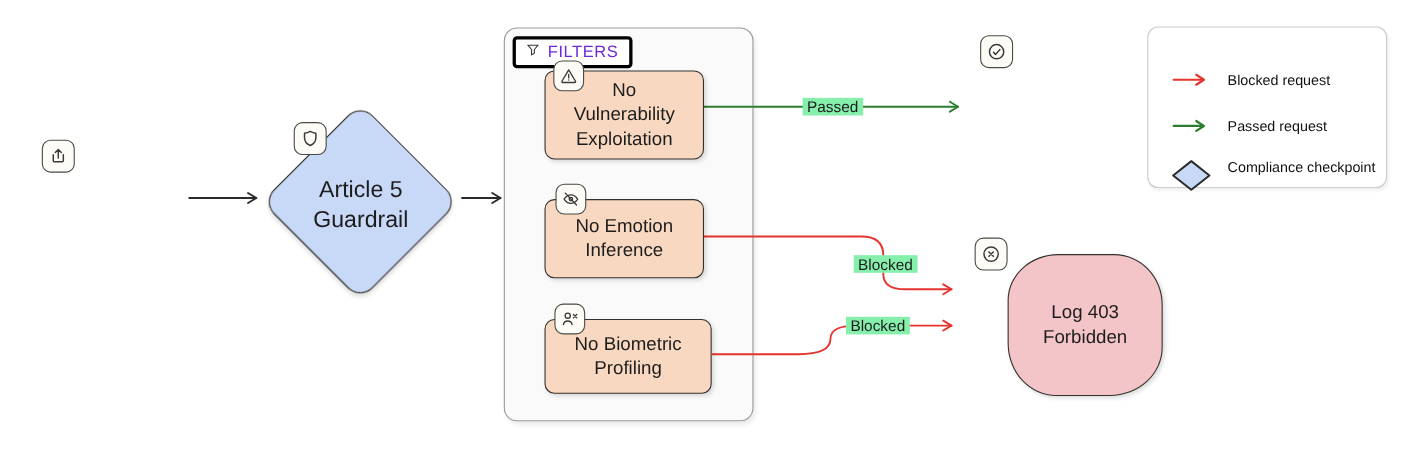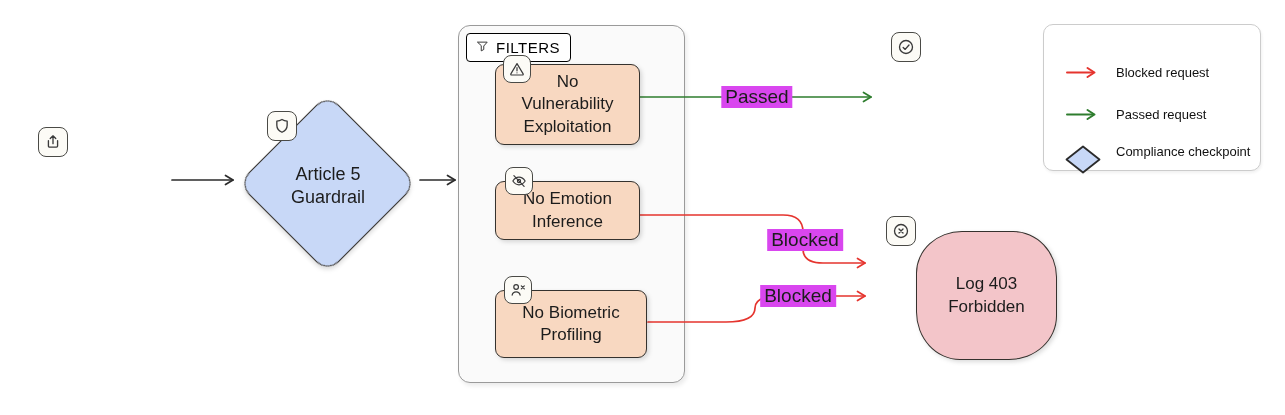--- a/index.html
+++ b/index.html
@@ -25,56 +25,56 @@
   .edge.green{stroke:var(--passed)}
   .mk{fill:none;stroke-width:1.7px;stroke-linecap:round;stroke-linejoin:round}
   .mk.black{stroke:var(--edge)}
   .mk.red{stroke:var(--blocked)}
   .mk.green{stroke:var(--passed)}
 
   .node{position:absolute;z-index:2;display:flex;align-items:center;justify-content:center;
         border:1.5px solid var(--node-border);
         filter:drop-shadow(2px 2.5px 2px rgba(0,0,0,0.14));
         text-align:center;font-size:17px;line-height:1.3;color:var(--ink)}
-  .label-layer{position:absolute;z-index:3;text-align:center;font-size:18px;line-height:1.3;
+  .label-layer{position:absolute;z-index:3;text-align:center;font-size:21px;line-height:1.3;
         display:flex;align-items:center;justify-content:center;pointer-events:none}
 
   .stadium{left:25px;top:146px;width:147px;height:68px;border-radius:34px;background:var(--ingress-fill)}
   .diamond{left:264px;top:120px;width:127px;height:127px;border-radius:16px;
            transform:rotate(45deg);background:var(--checkpoint-fill)}
   .diamond-label{left:282px;top:150px;width:92px;height:72px}
 
   .subgraph{position:absolute;z-index:0;left:458px;top:25px;width:227px;height:358px;
             border:1.3px solid #9a9a9a;border-radius:12px;background:#fafafa;
             box-shadow:2px 3px 4px rgba(0,0,0,0.08)}
   .subgraph-title{position:absolute;z-index:2;left:466px;top:33px;height:29px;
             display:flex;align-items:center;gap:6px;padding:0 10px 0 8px;
-            background:#ffffff;border:1px solid #000000;border-radius:4px;
-            font-size:15px;letter-spacing:.5px;color:#000000}
+            background:#ffffff;border:3px solid #000000;border-radius:4px;
+            font-size:15px;letter-spacing:.5px;color:#6d28d9}
 
   .fbox{background:var(--filter-fill);border-radius:9px}
   .fbox1{left:495px;top:64px;width:145px;height:81px}
-  .fbox2{left:495px;top:181px;width:145px;height:59px}
+  .fbox2{left:495px;top:181px;width:145px;height:72px}
   .fbox3{left:495px;top:290px;width:152px;height:68px}
   .fbox .txt{width:118px}
 
   .blob-engine{left:877px;top:47px;width:146px;height:159px;background:var(--engine-fill);
            border-radius:62px 58px 64px 58px / 58px 62px 58px 64px}
   .blob-log{left:916px;top:231px;width:141px;height:129px;background:var(--log-fill);
            border-radius:46px 44px 48px 44px / 42px 46px 44px 48px}
 
   .badge{position:absolute;z-index:4;display:flex;align-items:center;justify-content:center;
          width:30px;height:30px;background:#fcfbf6;border:1.4px solid #4a4a46;border-radius:8px}
   .badge svg{width:20px;height:20px}
   .badge.small{width:28px;height:28px}
   .badge.small svg{width:18px;height:18px}
   .icon{fill:none;stroke:#3a3a3a;stroke-width:1.6;stroke-linecap:round;stroke-linejoin:round}
 
   .edge-label{position:absolute;z-index:3;transform:translate(-50%,-50%);
-        background:#d946ef;padding:0 4px;font-size:19px;color:var(--ink);white-space:nowrap}
+        background:#86efac;padding:0 4px;font-size:14px;color:var(--ink);white-space:nowrap}
 
   .legend{position:absolute;z-index:2;left:1043px;top:24px;width:218px;height:147px;
         border:1px solid #cccccc;border-radius:10px;background:#ffffff;
         box-shadow:1px 2px 3px rgba(0,0,0,0.06)}
   .legend-row{position:absolute;left:20px;display:flex;gap:14px}
   .legend-row .cap{font-size:13px;color:#111;white-space:nowrap}
   .lr1{top:40px}.lr2{top:82px}.lr3{top:119px}
 </style>
 </head>
 <body>

